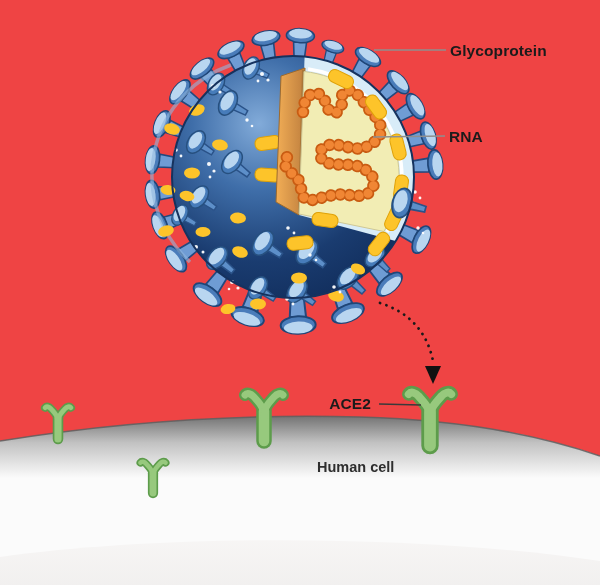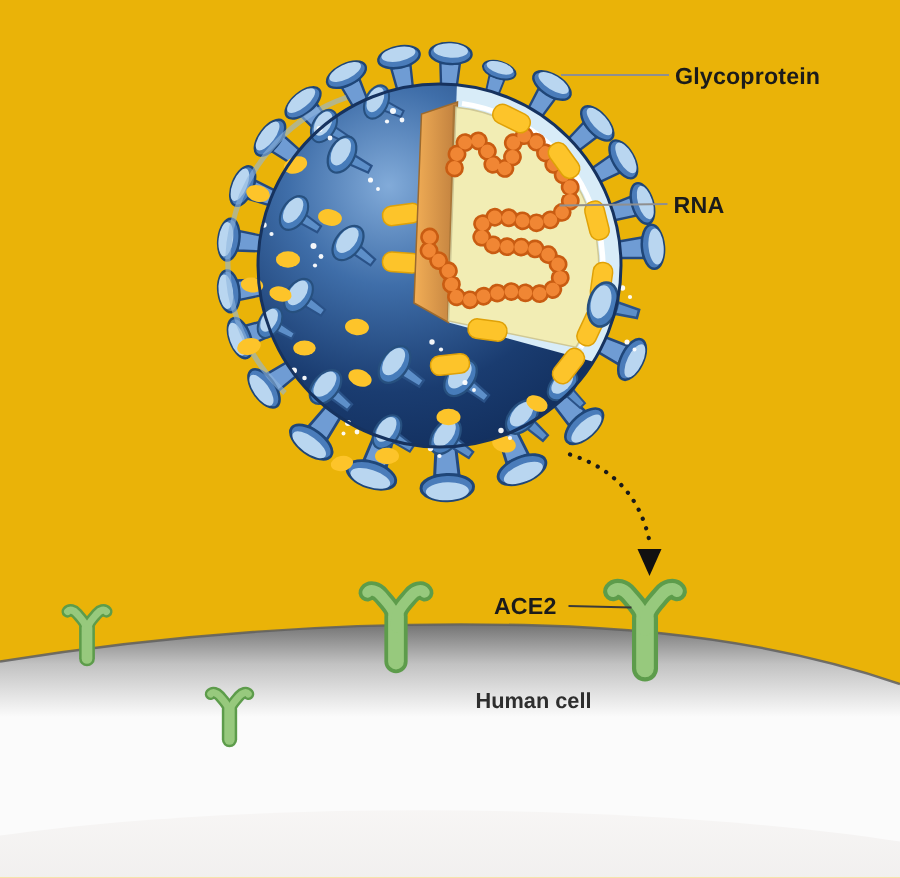--- a/index.html
+++ b/index.html
@@ -1,16 +1,16 @@
 <!DOCTYPE html>
 <html><head>
 <meta charset="utf-8">
 <style>
   html,body{margin:0;padding:0;background:#ffffff;}
-  .stage{position:relative;width:600px;height:585px;background:#eab308;overflow:hidden;
+  .stage{position:relative;width:600px;height:585px;background:#ef4444;overflow:hidden;
          font-family:"Liberation Sans",sans-serif;}
   svg{display:block;}
   .lbl{font-family:"Liberation Sans",sans-serif;font-weight:bold;font-size:15.5px;fill:#1b1b1b;letter-spacing:0.1px;}
   .lbl-cell{font-family:"Liberation Sans",sans-serif;font-weight:bold;font-size:14.5px;fill:#2e2e2e;}
 </style>
 </head>
 <body>
 
 <div class="stage">
 <svg width="600" height="585" viewBox="0 0 600 585" xmlns="http://www.w3.org/2000/svg">

